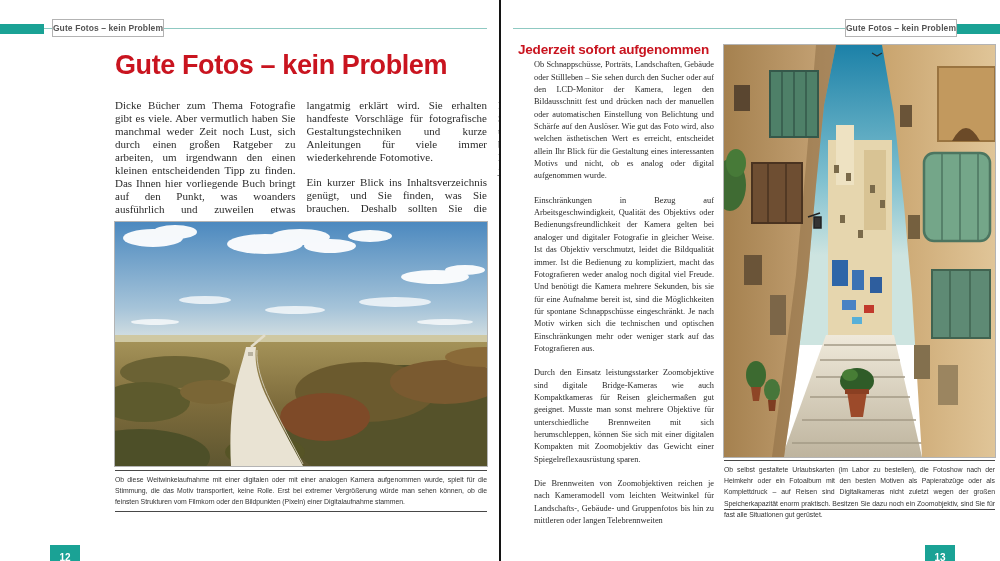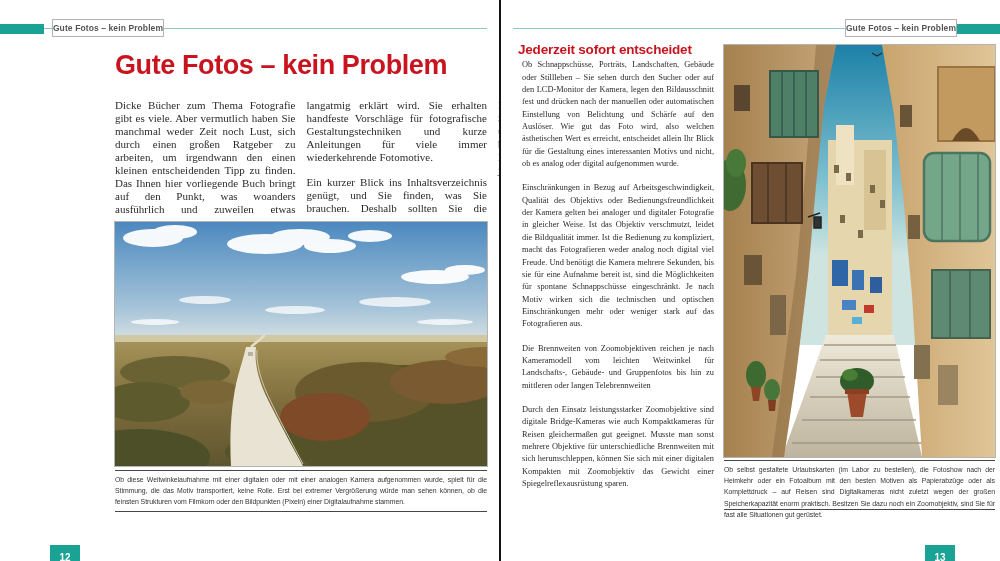--- a/index.html
+++ b/index.html
@@ -38,21 +38,21 @@
            display:flex;align-items:center;justify-content:center;}
 
   
   .rcol{position:absolute;left:18px;top:44px;width:196px;
         font-family:"Liberation Serif",serif;font-size:8.35px;line-height:12.35px;
         text-align:justify;color:#2b2b2b;hyphens:auto;}
   .rcol h2{margin:0 0 3px 0;font-family:"Liberation Sans",sans-serif;
            font-size:13.5px;font-weight:bold;color:var(--red);letter-spacing:-0.2px;}
   .rcol h3{margin:11px 0 3px 0;font-family:"Liberation Sans",sans-serif;
            font-size:10.5px;font-weight:bold;color:var(--red);}
-  .rcol p{margin:0 0 12px 4px;}
+  .rcol p{margin:0 0 12px 16px;}
 
   :root{--teal:#1aa295;--red:#c9141f;}
 </style>
 </head>
 <body>
 
 <div class="spread">
 
   <div class="page" id="page-left">
     <div class="header-line" style="left:0;width:487px;"></div>
@@ -130,25 +130,25 @@
 
     <div class="pagenum" style="left:50px;">12</div>
   </div>
 
   <div class="page" id="page-right">
     <div class="header-line" style="left:13px;width:487px;"></div>
     <div class="header-bar" style="left:457px;width:43px;"></div>
     <div class="header-box" style="left:345px;width:110px;">Gute Fotos – kein Problem</div>
 
     <div class="rcol">
-      <h2>Jederzeit sofort entscheidet</h2>
+      <h2>Jederzeit sofort aufgenommen</h2>
       <p>Ob Schnappschüsse, Porträts, Landschaften, Gebäude oder Stillleben – Sie sehen durch den Sucher oder auf den LCD-Monitor der Kamera, legen den Bildausschnitt fest und drücken nach der manuellen oder automatischen Einstellung von Belichtung und Schärfe auf den Auslöser. Wie gut das Foto wird, also welchen ästhetischen Wert es erreicht, entscheidet allein Ihr Blick für die Gestaltung eines interessanten Motivs und nicht, ob es analog oder digital aufgenommen wurde.</p>
       <p>Einschränkungen in Bezug auf Arbeitsgeschwindigkeit, Qualität des Objektivs oder Bedienungsfreundlichkeit der Kamera gelten bei analoger und digitaler Fotografie in gleicher Weise. Ist das Objektiv verschmutzt, leidet die Bildqualität immer. Ist die Bedienung zu kompliziert, macht das Fotografieren weder analog noch digital viel Freude. Und benötigt die Kamera mehrere Sekunden, bis sie für eine Aufnahme bereit ist, sind die Möglichkeiten für spontane Schnappschüsse eingeschränkt. Je nach Motiv wirken sich die technischen und optischen Einschränkungen mehr oder weniger stark auf das Fotografieren aus.</p>
+      <p>Durch den Einsatz leistungsstarker Zoomobjektive sind digitale Bridge-Kameras wie auch Kompaktkameras für Reisen gleichermaßen gut geeignet. Musste man sonst mehrere Objektive für unterschiedliche Brennweiten mit sich herumschleppen, können Sie sich mit einer digitalen Kompakten mit Zoomobjektiv das Gewicht einer Spiegelreflexausrüstung sparen.</p>
       <p>Die Brennweiten von Zoomobjektiven reichen je nach Kameramodell vom leichten Weitwinkel für Landschafts-, Gebäude- und Gruppenfotos bis hin zu mittleren oder langen Telebrennweiten</p>
-      <p>Durch den Einsatz leistungsstarker Zoomobjektive sind digitale Bridge-Kameras wie auch Kompaktkameras für Reisen gleichermaßen gut geeignet. Musste man sonst mehrere Objektive für unterschiedliche Brennweiten mit sich herumschleppen, können Sie sich mit einer digitalen Kompakten mit Zoomobjektiv das Gewicht einer Spiegelreflexausrüstung sparen.</p>
     </div>
 
     <div class="photo" style="left:224px;top:45px;width:271px;height:412px;">
       <svg viewBox="0 0 271 412" preserveAspectRatio="none">
         <defs>
           <linearGradient id="sky2" x1="0" y1="0" x2="0" y2="1">
             <stop offset="0" stop-color="#1c81a8"></stop>
             <stop offset="0.45" stop-color="#7fc0cf"></stop>
             <stop offset="0.7" stop-color="#cde4e0"></stop>
           </linearGradient>

